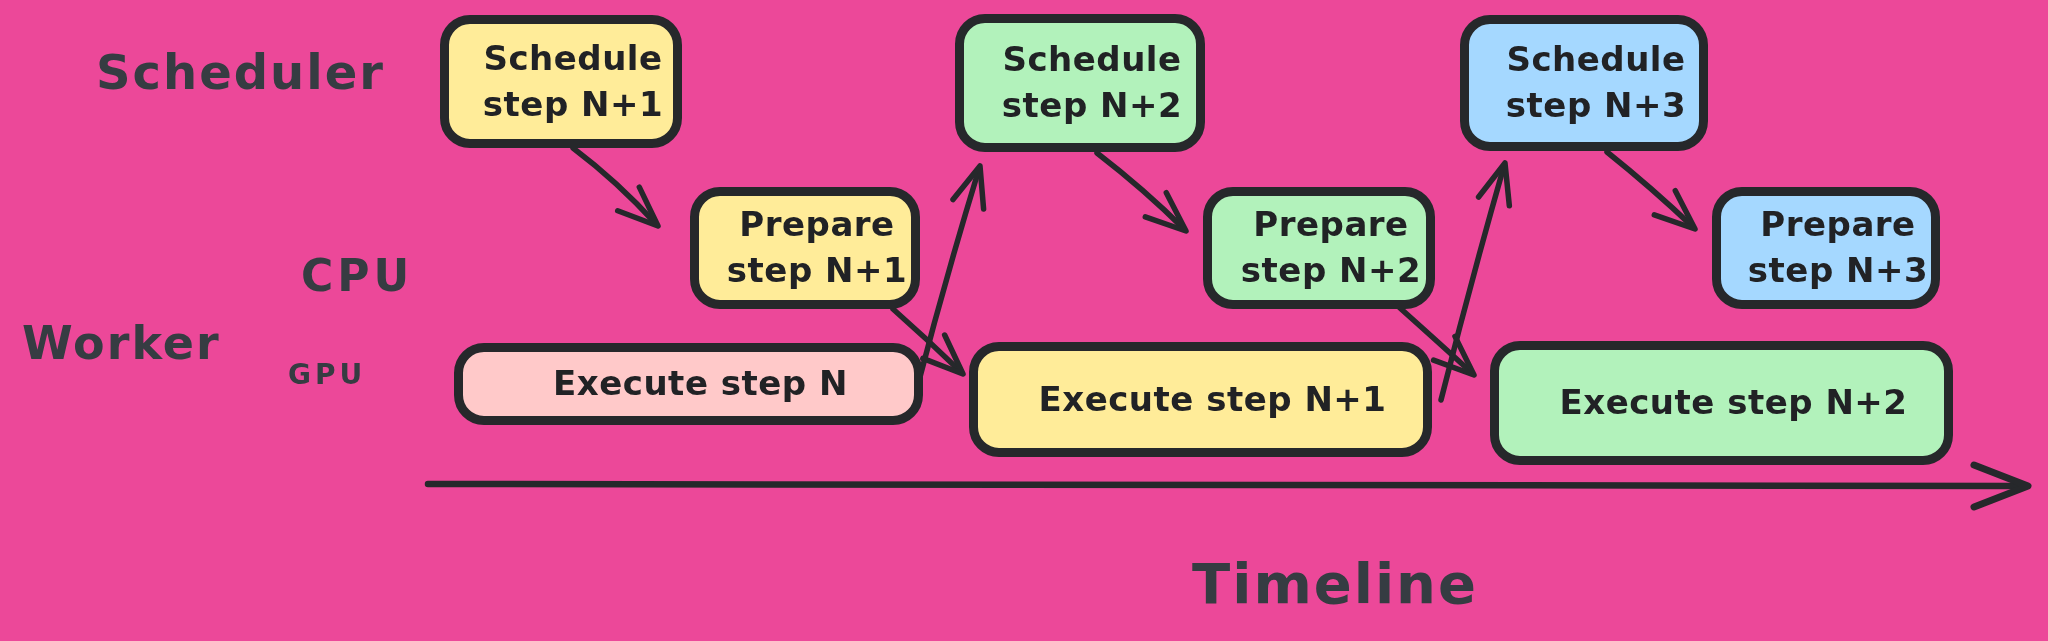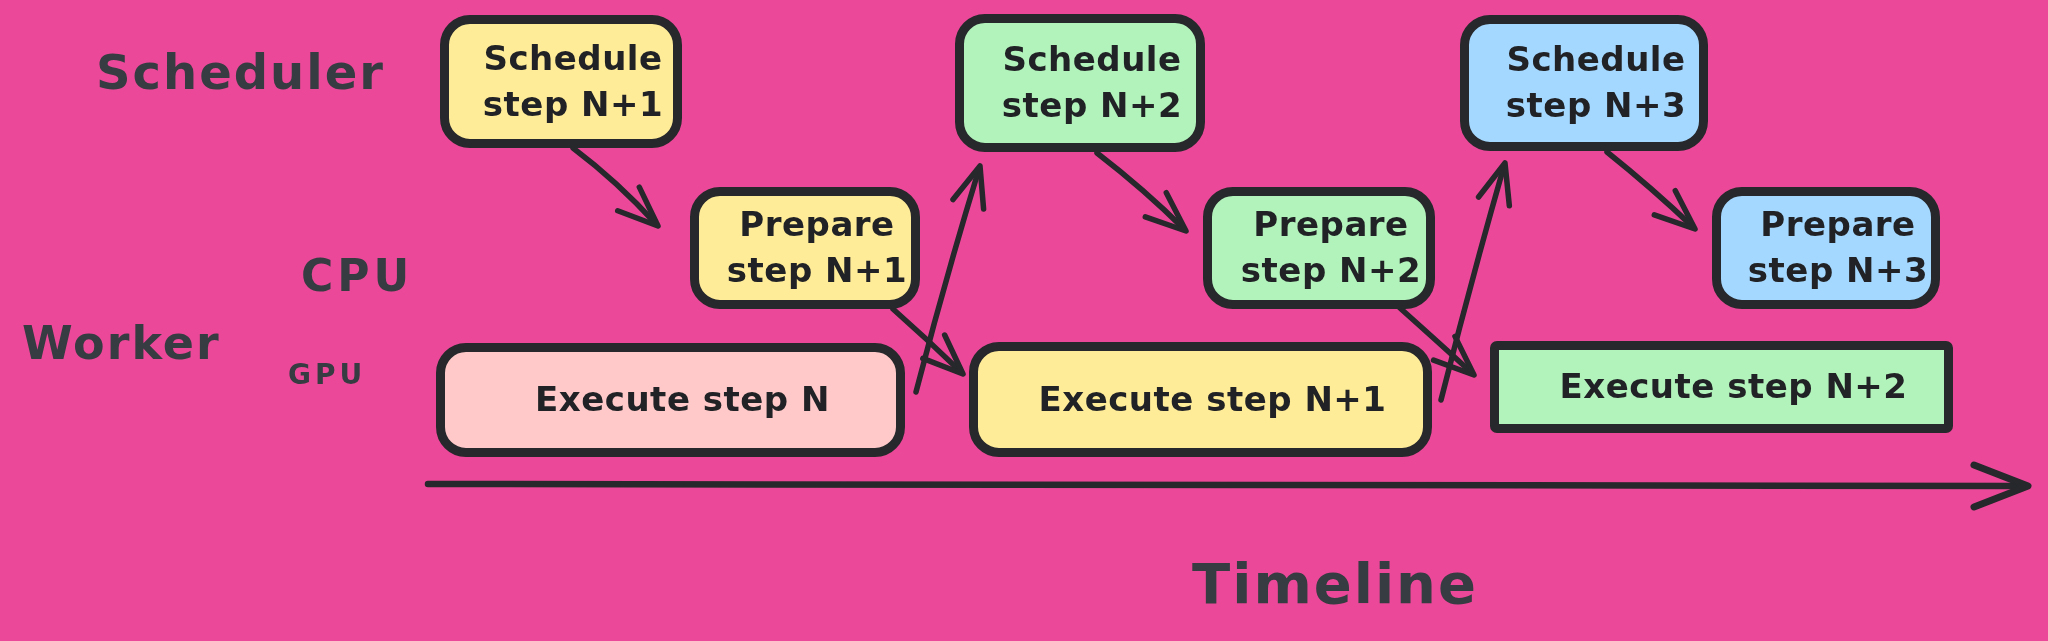--- a/index.html
+++ b/index.html
@@ -24,27 +24,27 @@
   .node .line { display:block; line-height:1.35; white-space:nowrap; }
 
   .fill-yellow { background:#ffec99; }
   .fill-red    { background:#ffc9c9; }
   .fill-green  { background:#b2f2bb; }
   .fill-blue   { background:#a5d8ff; }
 
   
   .n-sched1 { left:440px;  top:15px;  width:242px; height:133px; }
   .n-prep1  { left:690px;  top:187px; width:230px; height:122px; }
-  .n-exec0  { left:436px;  top:343px; width:469px; height:114px; }
+  .n-exec0  { left:454px;  top:343px; width:469px; height:82px; }
   .n-sched2 { left:955px;  top:14px;  width:250px; height:138px; }
   .n-prep2  { left:1203px; top:187px; width:232px; height:122px; }
   .n-exec1  { left:969px;  top:342px; width:463px; height:115px; }
   .n-sched3 { left:1460px; top:15px;  width:248px; height:136px; }
   .n-prep3  { left:1712px; top:187px; width:228px; height:122px; }
-  .n-exec2  { left:1490px; top:341px; width:463px; height:92px;border-radius:7px; }
+  .n-exec2  { left:1490px; top:341px; width:463px; height:124px; }
 
   .row-label { position:absolute; color:#363c42; font-weight:700; white-space:nowrap; }
   .lbl-scheduler { left:96px;   top:44px;  font-size:48px; letter-spacing:2px; }
   .lbl-worker    { left:22px;   top:316px; font-size:46px; letter-spacing:2px;text-align:center; }
   .lbl-cpu       { left:301px;  top:250px; font-size:44px; letter-spacing:4px; }
   .lbl-gpu       { left:288px;  top:358px; font-size:28px; letter-spacing:4px; }
   .lbl-timeline  { left:1192px; top:551px; font-size:56px; letter-spacing:2px; }
 </style>
 </head>
 <body>

